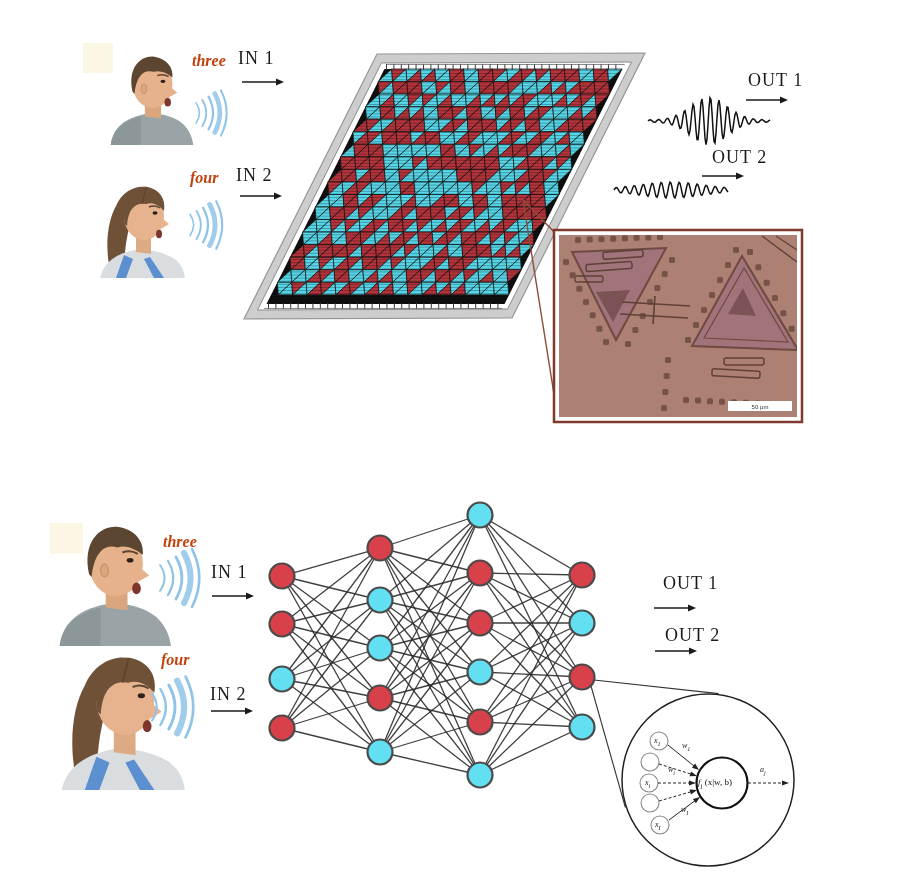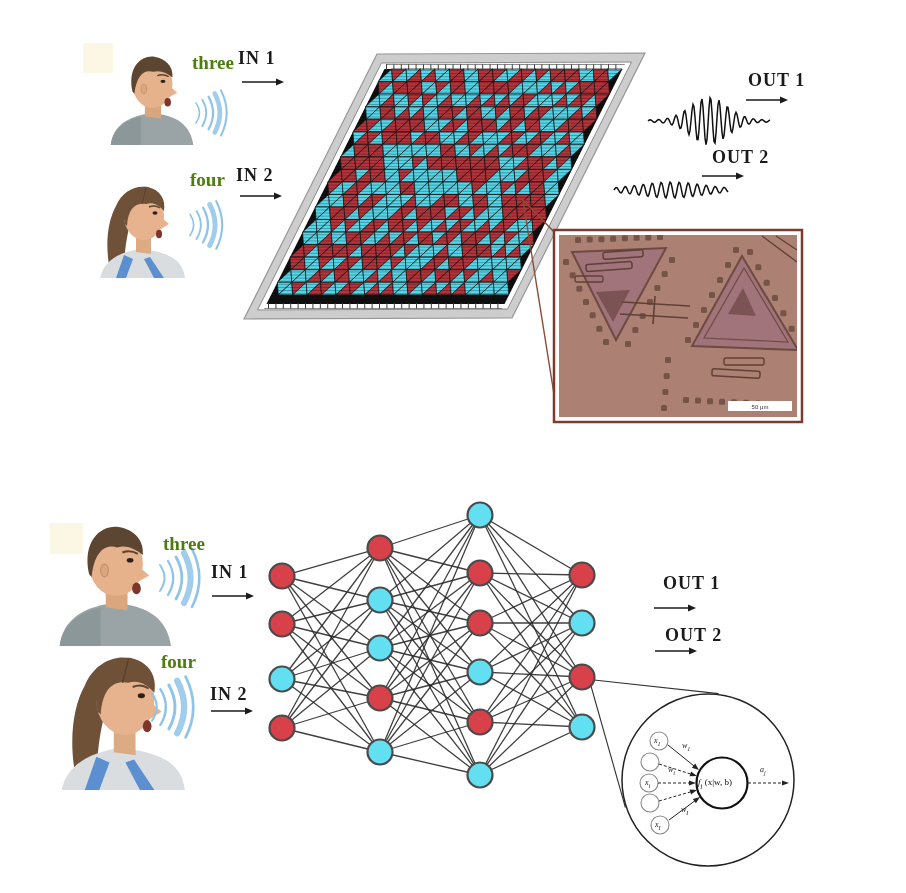--- a/index.html
+++ b/index.html
@@ -1,21 +1,21 @@
 <!DOCTYPE html>
 <html><head>
 <meta charset="utf-8">
 <style>
   html,body{margin:0;padding:0;background:#fff;}
   #stage{position:relative;width:906px;height:893px;background:#ffffff;overflow:hidden;
          font-family:"Liberation Serif",serif;}
   svg{display:block;}
   .abs{position:absolute;}
-  .lbl{position:absolute;color:#1a1a1a;font-size:18px;letter-spacing:1px;white-space:nowrap;font-weight:bold;}
-  .word{position:absolute;color:#4d7c0f;font-size:19px;font-weight:bold;white-space:nowrap;}
+  .lbl{position:absolute;color:#1a1a1a;font-size:18px;letter-spacing:1px;white-space:nowrap;}
+  .word{position:absolute;color:#c2410c;font-size:16px;font-weight:bold;font-style:italic;white-space:nowrap;}
   .mlbl{position:absolute;color:#222;font-size:8px;font-style:italic;white-space:nowrap;line-height:1;}
   .mlbl sub{font-size:6px;font-style:italic;}
   .flbl{position:absolute;color:#111;font-size:9px;text-align:left;white-space:nowrap;line-height:1;}
   .flbl i{font-style:italic;}
   .flbl sub{font-size:7px;}
   .cream{position:absolute;background:#fbf7e4;}
 </style>
 </head>
 <body>
 

